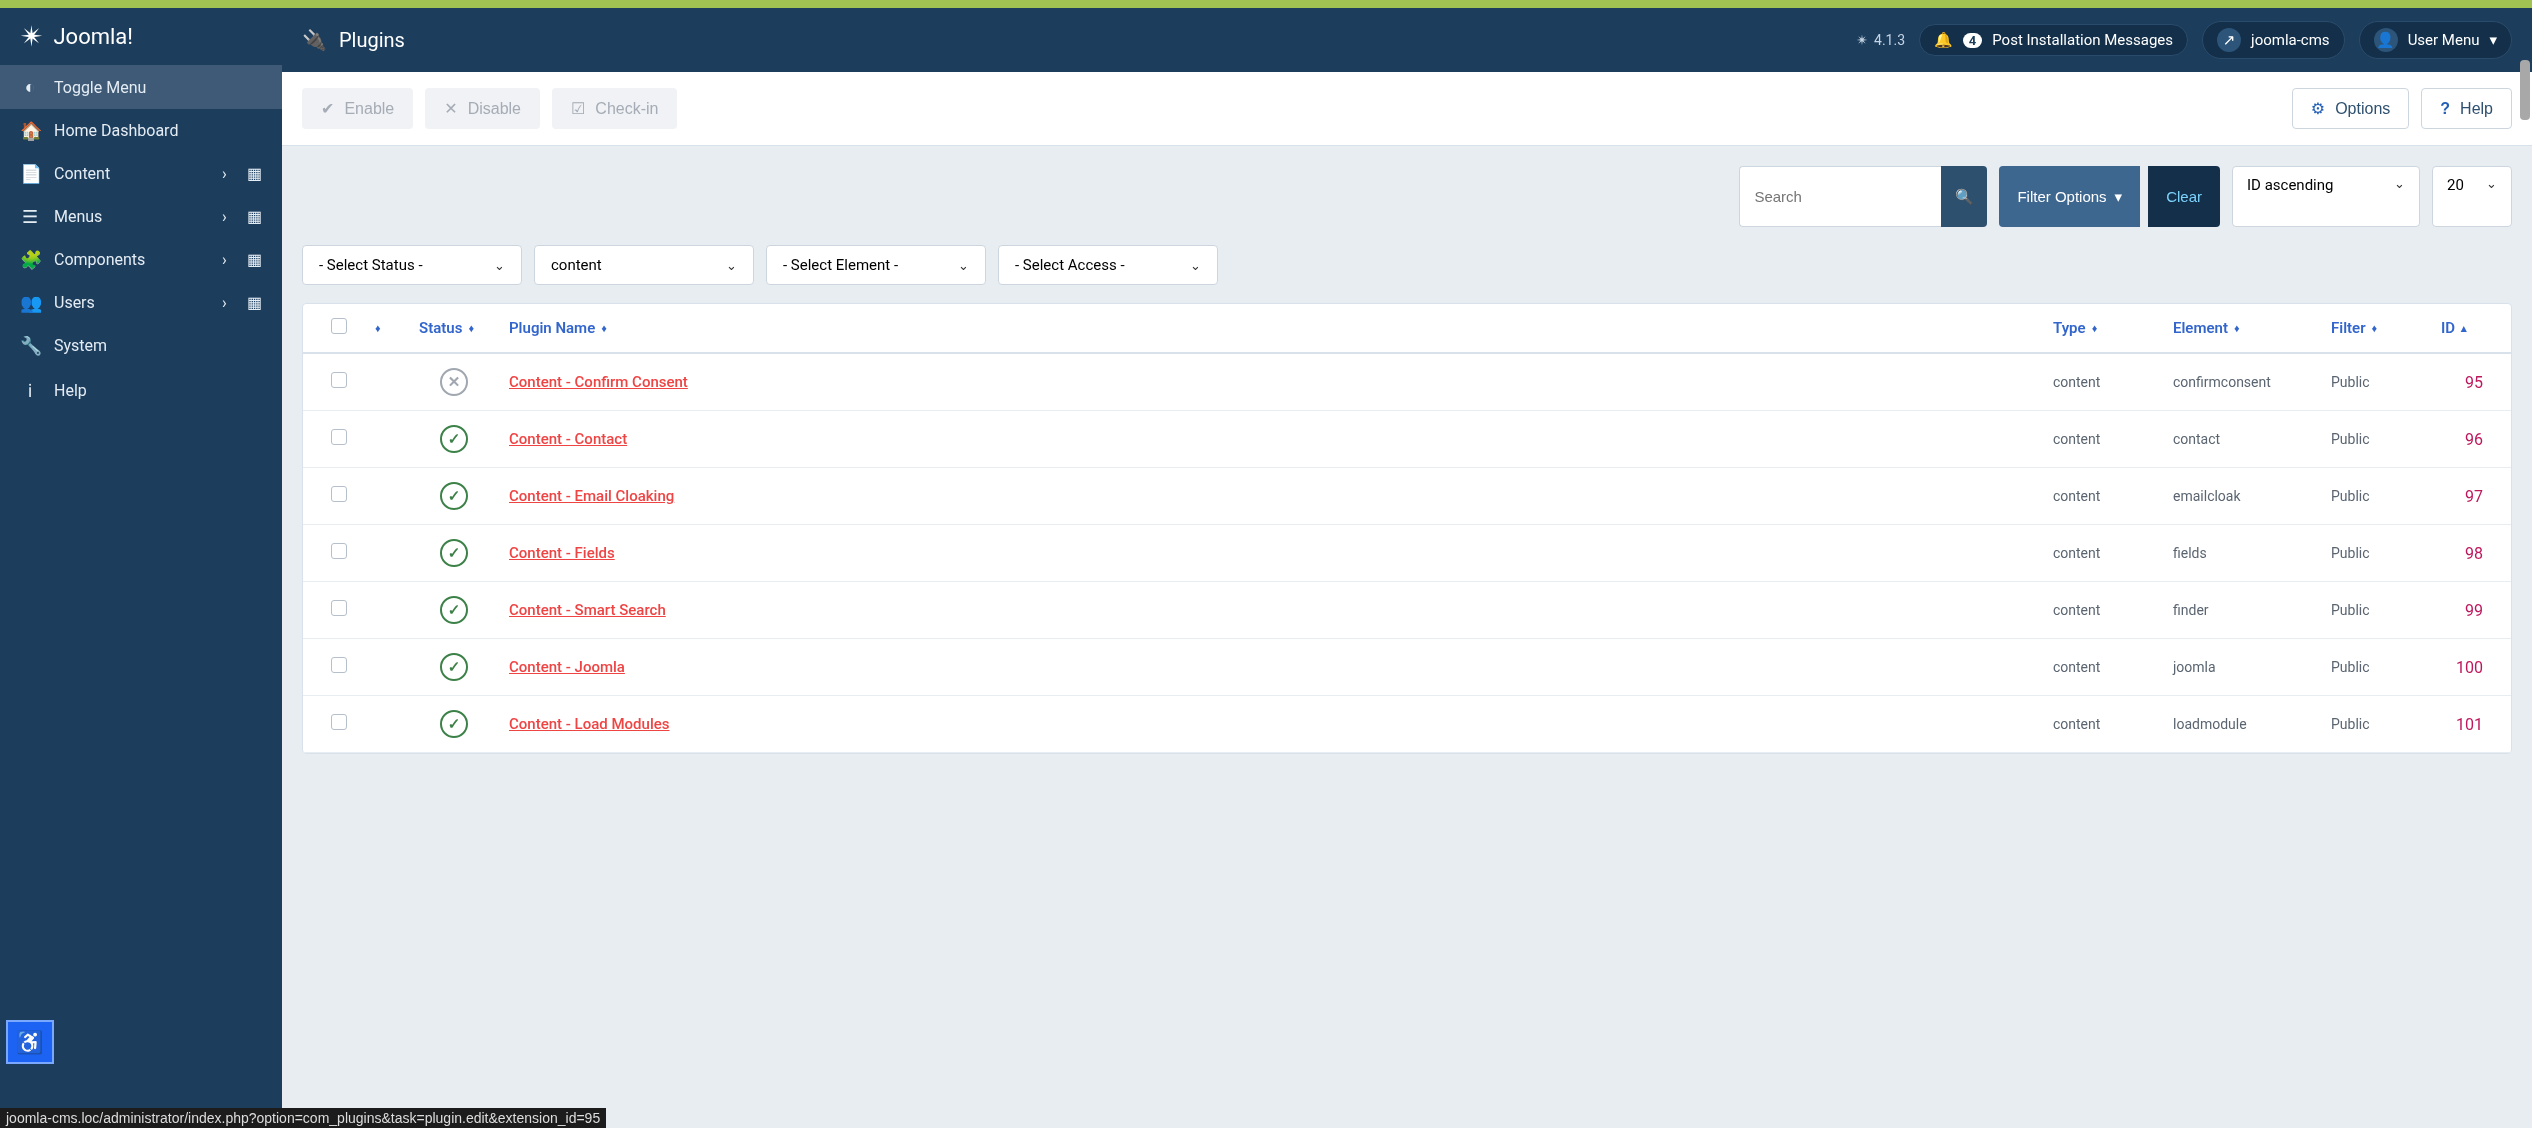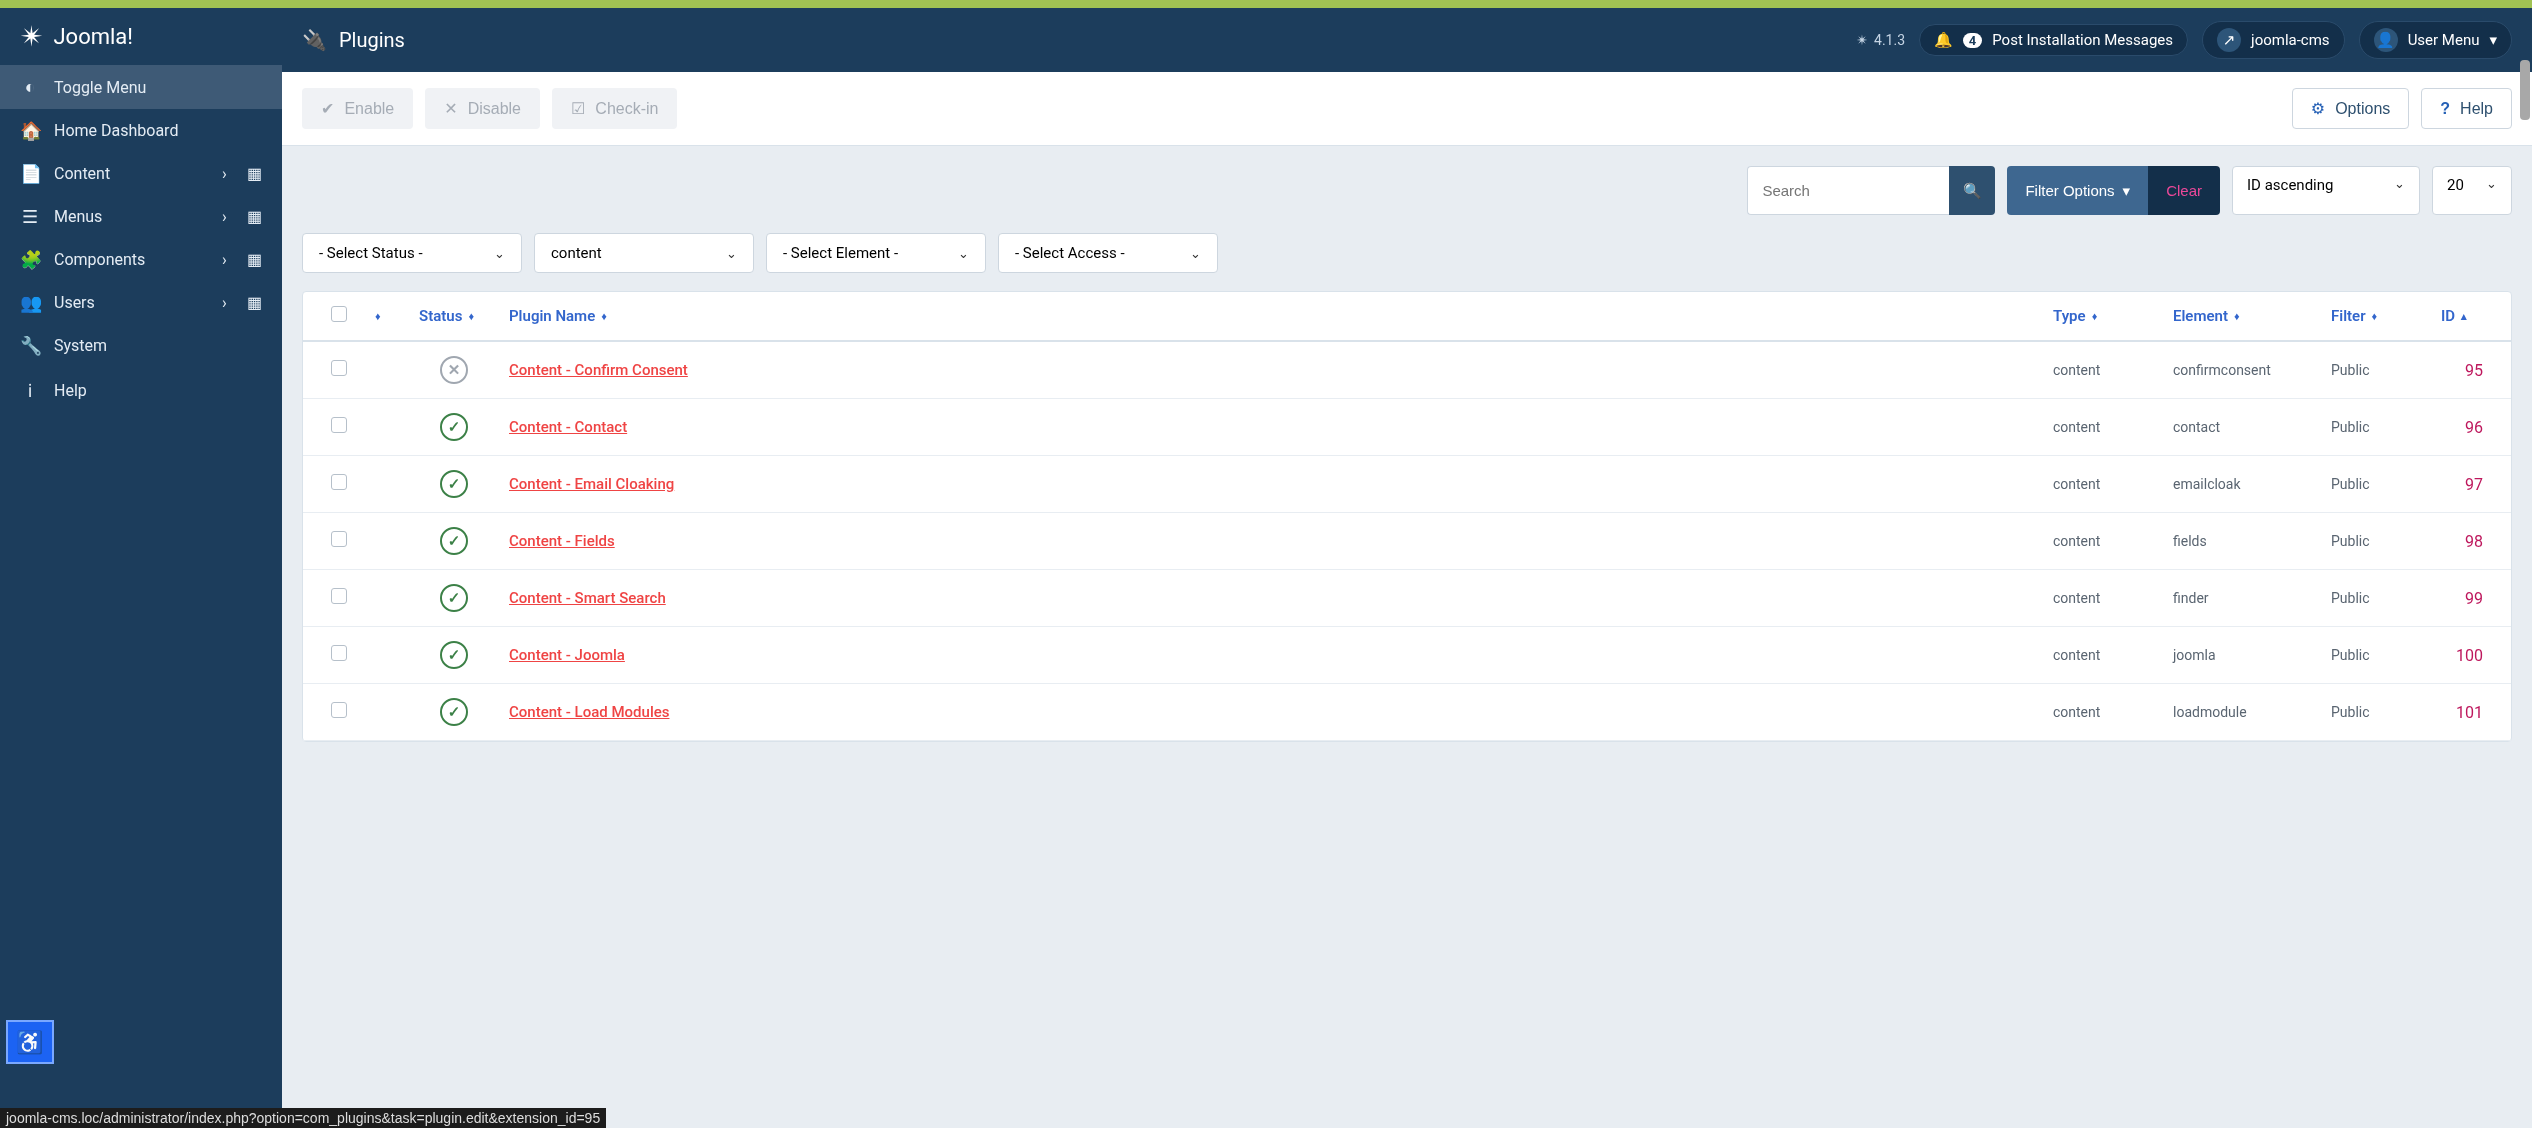--- a/index.html
+++ b/index.html
@@ -38,21 +38,21 @@
 .tbtn.white .ico { color: #2560b5; }
 .tspacer { flex: 1; }
 
 .content-area { padding: 20px; overflow-y: auto; flex: 1; }
 
 .searchrow { display: flex; justify-content: flex-end; gap: 12px; margin-bottom: 18px; }
 .searchbox { display: flex; }
 .searchbox input { width: 202px; padding: 10px 14px; border: 1px solid #cdd6df; border-right: none; border-radius: 4px 0 0 4px; font-size: 15px; }
 .searchbox button { width: 46px; background: #2e506f; border: none; color: #fff; border-radius: 0 4px 4px 0; font-size: 15px; cursor: pointer; }
 .filterbtn { display: flex; align-items: center; gap: 8px; background: #3e6790; color: #fff; border: none; padding: 10px 18px; border-radius: 4px 0 0 4px; font-size: 15px; cursor: pointer; }
-.clearbtn { background: #132f4a; color: #ec4899; border: none; padding: 16px 18px; border-radius: 0 4px 4px 0; font-size: 15px; cursor: pointer; }
+.clearbtn { background: #132f4a; color: #7dd3fc; border: none; padding: 22px 18px; border-radius: 0 4px 4px 0; font-size: 15px; cursor: pointer; margin-left: 8px; }
 .btngroup { display: flex; }
 .sel { display: flex; align-items: flex-start; justify-content: space-between; gap: 20px; background: #fff; border: 1px solid #cdd6df; border-radius: 4px; padding: 9px 14px; font-size: 15px; cursor: pointer; min-width: 80px; }
 .sel.sort { min-width: 188px; }
 
 .filterrow { display: flex; gap: 12px; margin-bottom: 18px; }
 .fsel { display: flex; align-items: center; justify-content: space-between; gap: 40px; background: #fff; border: 1px solid #cdd6df; border-radius: 4px; padding: 10px 16px; font-size: 15px; cursor: pointer; min-width: 220px; }
 
 .table { background: #fff; border: 1px solid #d9e2ea; border-radius: 4px; }
 .thead { display: flex; align-items: center; padding: 14px 18px; border-bottom: 2px solid #d9e2ea; font-size: 15px; color: #3366cc; font-weight: 600; }
 .th, .td { padding: 0 10px; }

